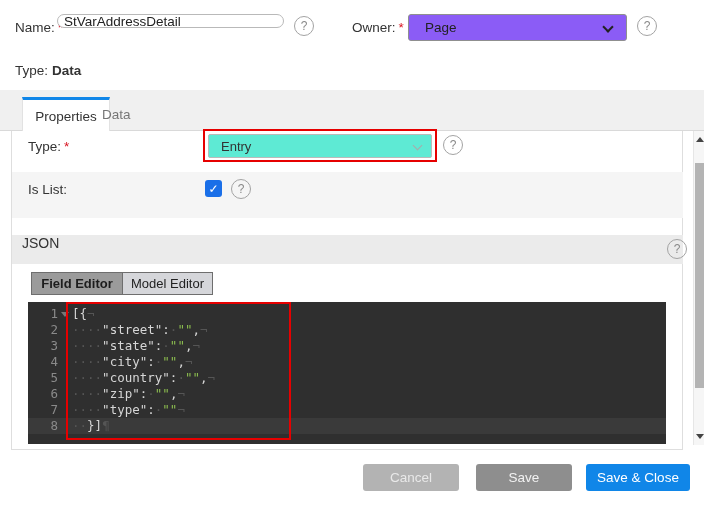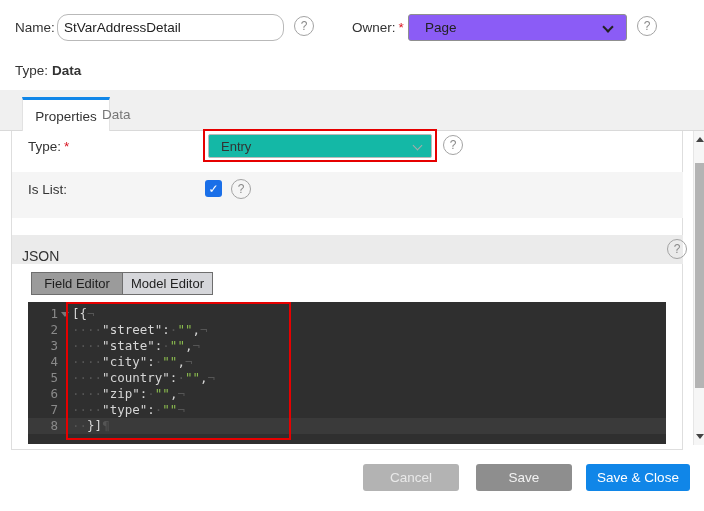--- a/index.html
+++ b/index.html
@@ -6,21 +6,21 @@
     --accent-blue:#1086e8; --checkbox-blue:#1a6fe8; --highlight-red:#e60000;
     --editor-bg:#2f2f2f; --string-green:#8cbe4f;
   }
   *{margin:0;padding:0;box-sizing:border-box;}
   body{background:#ffffff;font-family:"Liberation Sans",sans-serif;}
   .page{position:relative;width:704px;height:511px;background:#fff;overflow:hidden;}
 
   .lbl{position:absolute;font-size:13.5px;color:#333;white-space:nowrap;}
   .req{color:#d8121f;margin-left:3px;}
 
-  .text-input{position:absolute;left:57px;top:14px;width:227px;height:27px;border:1px solid #b9b9b9;
+  .text-input{position:absolute;left:57px;top:14px;width:227px;height:14px;border:1px solid #b9b9b9;
     border-radius:11px;padding:0 6px;font-size:13.5px;color:#222;font-family:"Liberation Sans",sans-serif;outline:none;}
 
   .help{position:absolute;width:20px;height:20px;border:1.5px solid #a3a3a3;border-radius:50%;
     color:#8a8a8a;font-size:12px;display:flex;align-items:center;justify-content:center;background:#fff0;cursor:pointer;}
 
   .select{position:absolute;left:408px;top:14px;width:219px;height:27px;border:1px solid #8f8f8f;border-radius:3px;
     background:#8b5cf6;font-size:13.5px;color:#222;display:flex;align-items:center;padding:0 16px;cursor:pointer;}
   .chev-bold{position:absolute;right:14px;top:8px;width:8px;height:8px;border-right:2px solid #222;
     border-bottom:2px solid #222;transform:rotate(45deg);}
 
@@ -35,35 +35,35 @@
     justify-content:flex-start;font-size:13.5px;color:#767676;cursor:pointer;}
 
   .panel{position:absolute;left:11px;top:131px;width:672px;height:319px;background:#fff;
     border:1px solid #dedede;border-top:none;}
 
   .redbox{position:absolute;border:2px solid var(--highlight-red);background:transparent;pointer-events:none;}
   .redbox1{left:203px;top:129px;width:234px;height:33px;}
   .redbox2{left:66px;top:302px;width:225px;height:138px;}
 
   .dropdown{position:absolute;left:208px;top:134px;width:224px;height:24px;border:1px solid #bbb;border-radius:2px;
-    background:#14b8a6;display:flex;align-items:center;padding:0 12px;font-size:13px;color:#333;cursor:pointer;}
+    background:#5eead4;display:flex;align-items:center;padding:0 12px;font-size:13px;color:#333;cursor:pointer;}
   .chev-lite{position:absolute;right:10px;top:7px;width:7px;height:7px;border-right:1.5px solid #aaa;
     border-bottom:1.5px solid #aaa;transform:rotate(45deg);}
 
   .islist-row{position:absolute;left:12px;top:172px;width:671px;height:46px;background:#f5f5f5;}
   .checkbox{position:absolute;left:205px;top:180px;width:17px;height:17px;background:var(--checkbox-blue);
     border-radius:3px;display:flex;align-items:center;justify-content:center;color:#fff;font-size:12px;cursor:pointer;}
 
   .json-header{position:absolute;left:12px;top:235px;width:671px;height:29px;background:#ebebeb;
-    display:flex;align-items:flex-end;}
+    display:flex;align-items:flex-start;}
   .json-title{margin-left:10px;font-size:14px;color:#333;}
 
   .toggle{position:absolute;left:31px;top:272px;height:23px;display:flex;border:1px solid #6e6e6e;cursor:pointer;}
   .toggle .seg{width:90px;display:flex;align-items:center;justify-content:center;font-size:13px;}
-  .seg-field{background:#9b9b9b;color:#1d1d1d;}
+  .seg-field{background:#9b9b9b;color:#1d1d1d;font-weight:bold;}
   .seg-text{background:#d5d6da;color:#222;border-left:1px solid #6e6e6e;}
 
   .editor{position:absolute;left:28px;top:302px;width:638px;height:142px;background:var(--editor-bg);
     font-family:"DejaVu Sans Mono",monospace;font-size:12.5px;line-height:16px;padding-top:4px;overflow:hidden;cursor:text;}
   .code-row{display:flex;height:16px;}
   .code-row.active{background:#3a3a3a;}
   .gutter{position:relative;width:44px;flex:0 0 44px;text-align:right;padding-right:14px;color:#8a8a8a;}
   .fold-arrow{position:absolute;right:3px;top:6px;width:0;height:0;border-left:4px solid transparent;
     border-right:4px solid transparent;border-top:5px solid #777;}
   .code-text{white-space:pre;}

